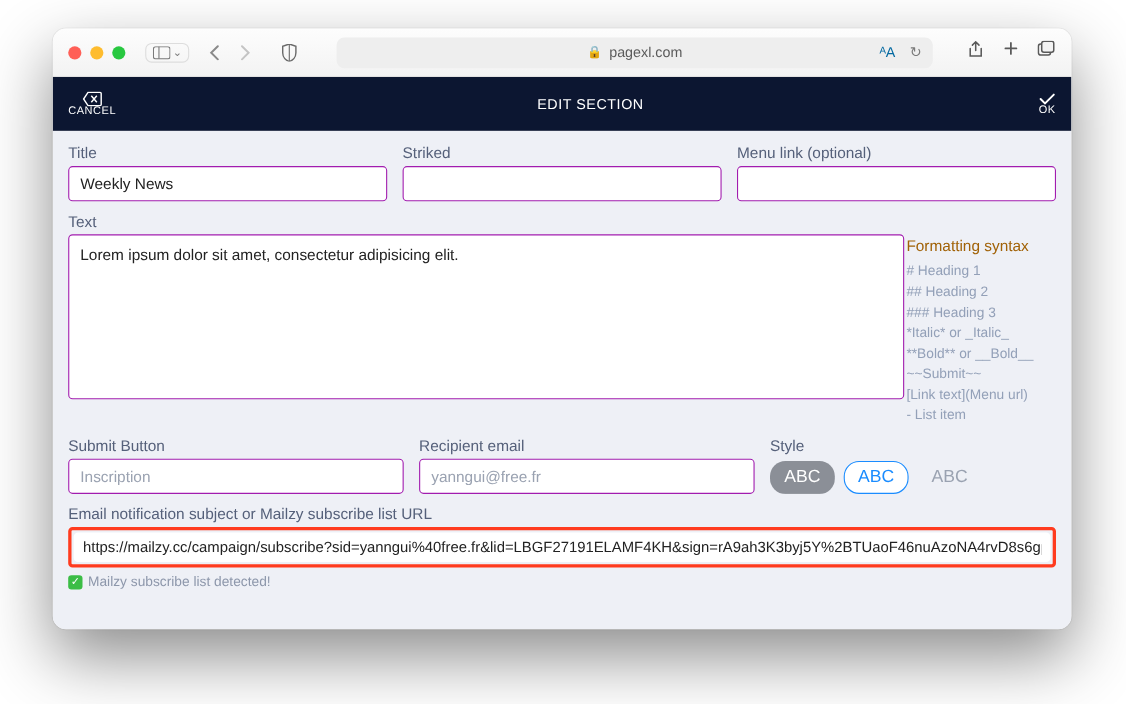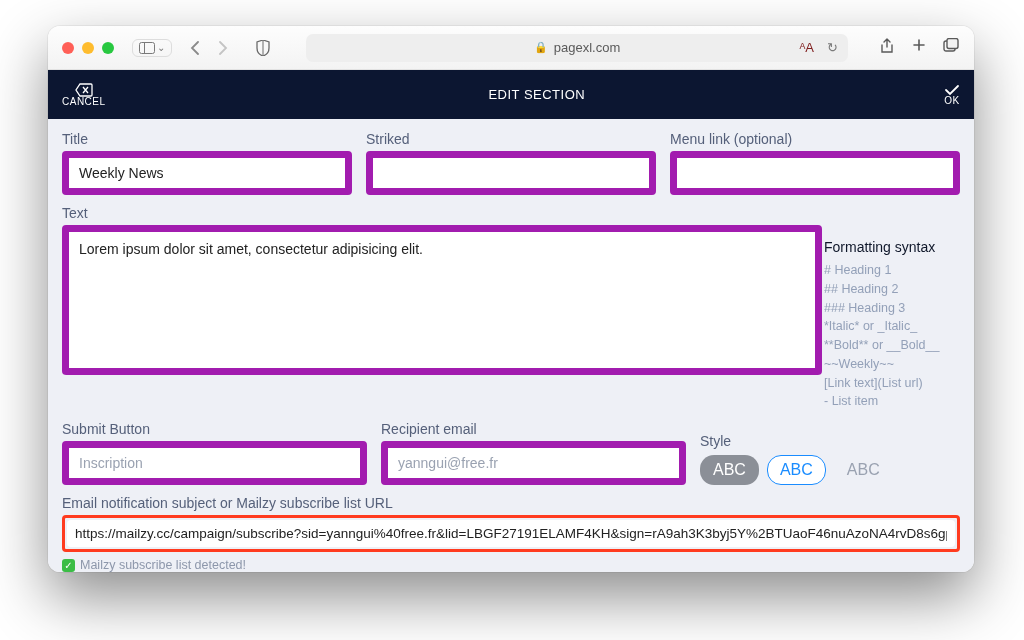--- a/index.html
+++ b/index.html
@@ -53,21 +53,21 @@
     border-radius: 7px;
     display: flex;
     align-items: center;
     justify-content: center;
     gap: 6px;
     color: #5a5a5a;
     font-size: 13px;
     position: relative;
   }
   .addr .lock { font-size: 11px; color:#6a6a6a; }
-  .addr .reader { position:absolute; right:34px; font-size:13px; color:#7f1d1d;text-align:center;}
+  .addr .reader { position:absolute; right:34px; font-size:13px; color:#0369a1;text-align:center;}
   .addr .reload { position:absolute; right:10px; font-size:13px; color:#7a7a7a;}
   .right-icons { display:flex; gap:14px; color:#5a5a5a; }
   .right-icons .ico { width:18px; text-align:center; }
   
   .app-header {
     height: 49px;
     background: #0c1631;
     color: #fff;
     display: flex;
     align-items: center;
@@ -91,33 +91,33 @@
     font-size: 14px;
     color: #313131;
   }
   .row { display:flex; gap:14px; margin-bottom: 10px; }
   .col { flex:1; display:flex; flex-direction:column; }
   .col.fixed { flex: 0 0 260px; justify-content: flex-end; }
   .label { font-size: 14px; color:#55607a; margin-bottom: 4px; }
   .input, .textarea {
     width: 100%;
     background: #fff;
-    border: 7px solid #a21caf;
+    border: 1px solid #a21caf;
     border-radius: 4px;
     padding: 7px 10px;
     font-size: 14px;
     color: #222;
     font-family: inherit;
   }
   .input::placeholder, .textarea::placeholder { color:#9aa2b1; }
   .textarea { height: 150px; resize: none; line-height:1.45; }
   .text-row { display:flex; gap:2px; margin-bottom:10px;}
   .text-col { flex:1; }
   .syntax-col { flex: 0 0 136px; padding-top:2px; }
-  .syntax-title { font-size:14px; color:#0f172a; margin-bottom:6px;margin-top:12px; }
+  .syntax-title { font-size:14px; color:#a16207; margin-bottom:6px; }
   .syntax-line { font-size:12.5px; color:#93a0b8; line-height:1.5; }
   .style-pills { display:flex; align-items:center; gap:8px; padding-top:2px;}
   .pill {
     padding: 5px 12px;
     border-radius: 14px;
     font-size: 16px;
     font-weight:500;
     cursor:pointer;
     border:1px solid transparent;
   }
@@ -235,22 +235,22 @@
       <div class="text-col">
         <textarea class="textarea" style="">Lorem ipsum dolor sit amet, consectetur adipisicing elit.</textarea>
       </div>
       <div class="syntax-col">
         <div class="syntax-title">Formatting syntax</div>
         <div class="syntax-line"># Heading 1</div>
         <div class="syntax-line">## Heading 2</div>
         <div class="syntax-line">### Heading 3</div>
         <div class="syntax-line">*Italic* or _Italic_</div>
         <div class="syntax-line">**Bold** or __Bold__</div>
-        <div class="syntax-line">~~Weekly~~</div>
-        <div class="syntax-line">[Link text](List url)</div>
+        <div class="syntax-line">~~Submit~~</div>
+        <div class="syntax-line">[Link text](Menu url)</div>
         <div class="syntax-line">- List item</div>
       </div>
     </div>
 
     <div class="row">
       <div class="col">
         <div class="label">Submit Button</div>
         <input class="input" placeholder="Inscription" style="">
       </div>
       <div class="col">

